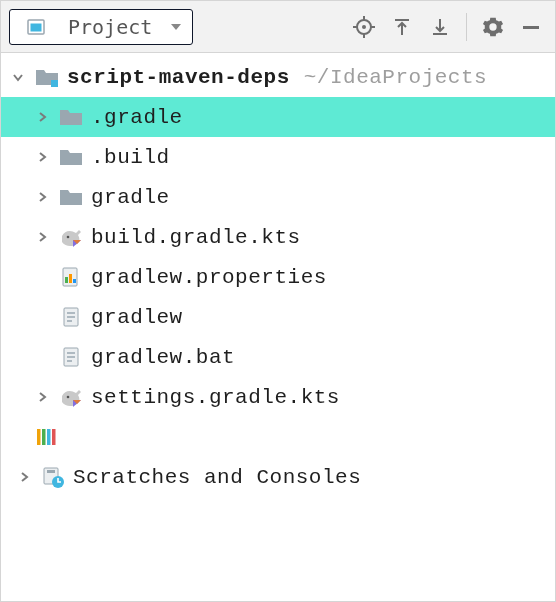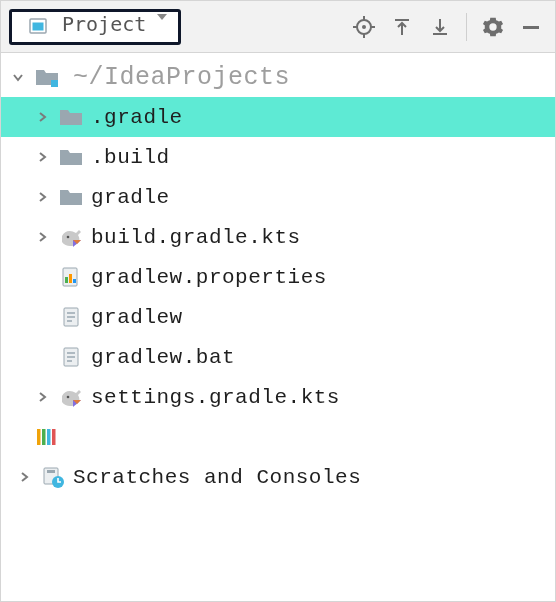--- a/index.html
+++ b/index.html
@@ -16,27 +16,27 @@
   .toolbar {
     height: 52px;
     display: flex;
     align-items: center;
     background: #f2f2f2;
     border-bottom: 1px solid #d5d5d5;
     padding: 0 8px;
     gap: 6px;
   }
   .tb-sel {
-    display: flex; 
+    display: flex; align-items: center;
     height: 36px;
     background: #fff;
-    border: 3px solid #0f172a;
+    border: 1px solid #0f172a;
     border-radius: 3px;
     padding: 0 10px 0 8px;
-    gap: 4px;
+    gap: 12px;
     color: #606060;
   }
   .tb-sel .label { font-family: "Menlo","Consolas",monospace; font-size: 20px; color:#555; }
   .spacer { flex: 1; }
   .tb-btn {
     width: 32px; height: 32px;
     display: flex; align-items: center; justify-content: center;
     color: #6e6e6e;
     border-radius: 3px;
   }
@@ -64,21 +64,21 @@
     margin: 0 6px 0 4px;
     flex-shrink: 0;
   }
   .lbl {
     font-family: "Menlo","Consolas","Courier New",monospace;
     font-size: 21px;
     letter-spacing: 0.5px;
     color: #1f1f1f;
   }
   .lbl.bold { font-weight: 700; }
-  .lbl.dim { color: #9e9e9e; margin-left: 6px; font-size: 25px; }
+  .lbl.dim { color: #9e9e9e; margin-left: 14px; font-size: 21px; }
   svg { display:block; }
 </style>
 </head>
 <body>
 
 <div class="panel">
 
   <div class="toolbar">
     <div class="tb-sel">
       <span class="icon">
@@ -139,20 +139,21 @@
         <svg width="14" height="14" viewBox="0 0 14 14">
             <path d="M3 5 L7 10 L11 5" fill="none" stroke="#7b7b7b" stroke-width="2"></path>
           </svg>
       </span>
       <span class="icon">
         <svg width="24" height="20" viewBox="0 0 24 20">
           <path d="M1 3 h8 l2 3 h12 v12 h-22 z" fill="#9aa7b0"></path>
           <rect x="16" y="13" width="7" height="7" fill="#40b6e0"></rect>
         </svg>
       </span>
+      <span class="lbl bold">script-maven-deps</span>
       <span class="lbl dim">~/IdeaProjects</span>
     </div>
 
     <div class="row selected">
       <span class="indent"></span>
       <span class="chev">
         <svg width="14" height="14" viewBox="0 0 14 14">
             <path d="M5 3 L10 7 L5 11" fill="none" stroke="#7b7b7b" stroke-width="2"></path>
           </svg>
       </span>

